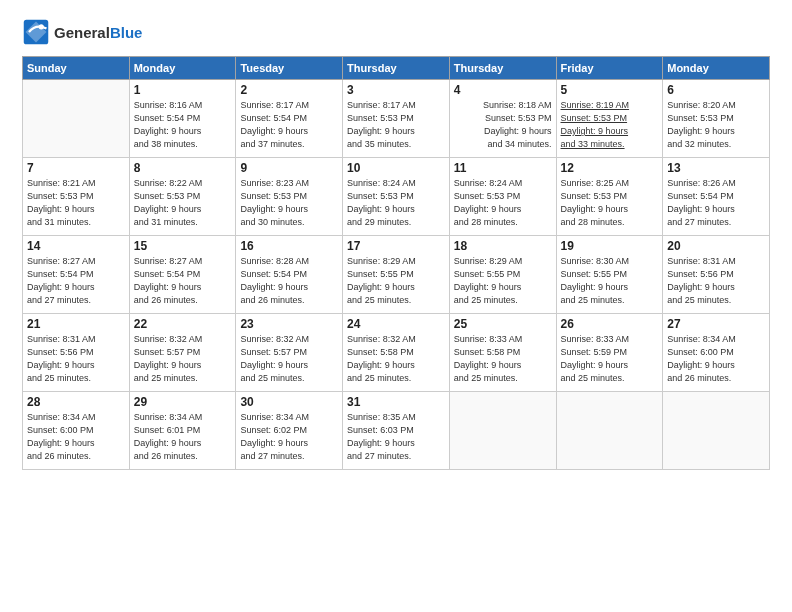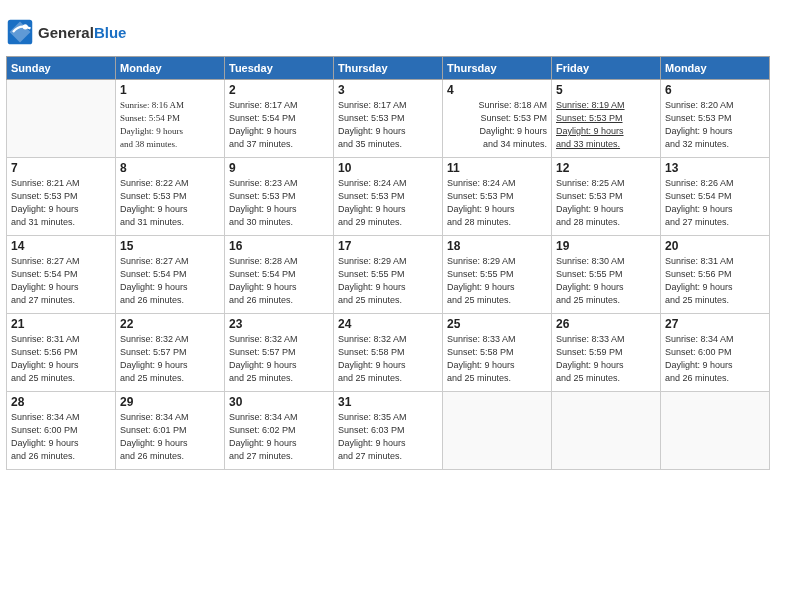--- a/index.html
+++ b/index.html
@@ -6,21 +6,21 @@
     body {
       width: 792px;
       height: 612px;
       font-family: Arial, sans-serif;
       background: #fff;
       overflow: hidden;
     }
     .page {
       width: 792px;
       height: 532px;
-      padding: 18px 22px 14px 6px;
+      padding: 18px 22px 14px 22px;
     }
     .header {
       display: flex;
       justify-content: space-between;
       align-items: flex-start;
       margin-bottom: 10px;
     }
     .logo {
       display: flex;
       align-items: center;
@@ -113,21 +113,21 @@
           <th>Thursday</th>
           <th>Friday</th>
           <th>Monday</th>
         </tr>
     </thead>
     <tbody id="calendar-body">
     <tr>
           <td class="empty-cell"></td>
           <td>
             <span class="day-num">1</span>
-            <div class="day-info" style="white-space: pre-line; font-family: Liberation Serif, serif;">Sunrise: 8:16 AM
+            <div class="day-info" style="white-space: pre-line;">Sunrise: 8:16 AM
 Sunset: 5:54 PM
 Daylight: 9 hours
 and 38 minutes.</div>
           </td>
           <td>
             <span class="day-num">2</span>
             <div class="day-info" style="white-space: pre-line;">Sunrise: 8:17 AM
 Sunset: 5:54 PM
 Daylight: 9 hours
 and 37 minutes.</div>

